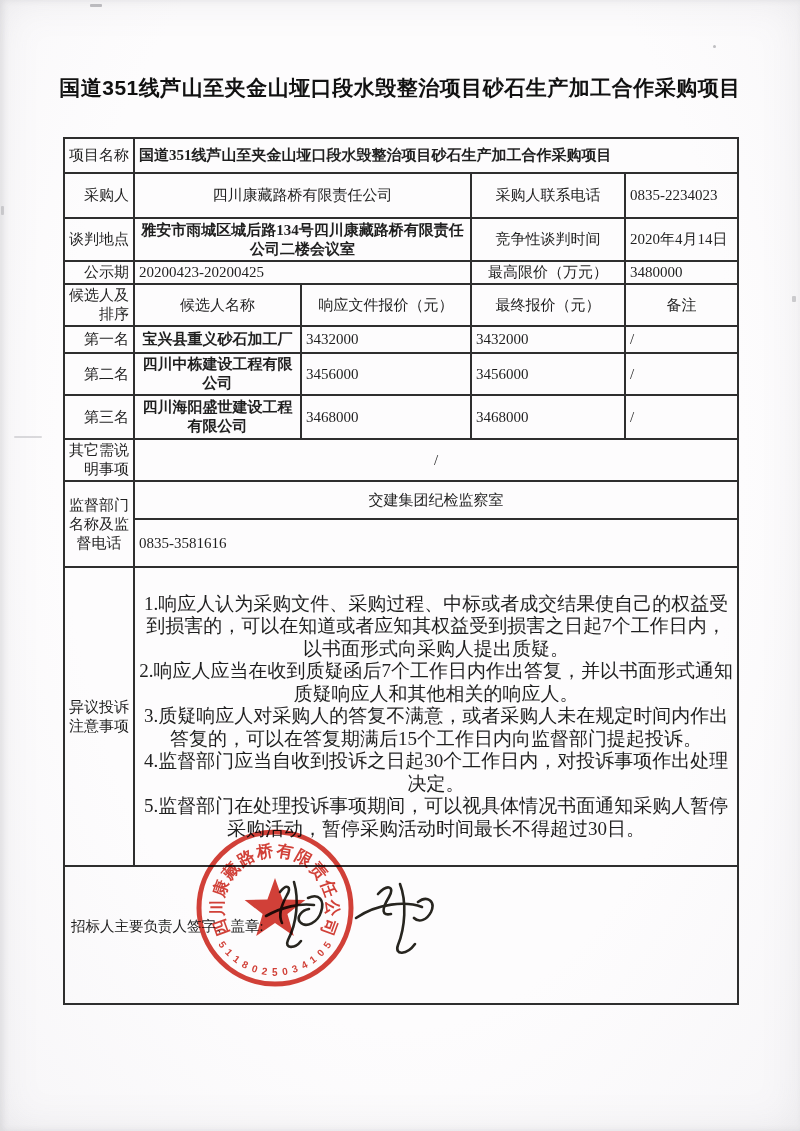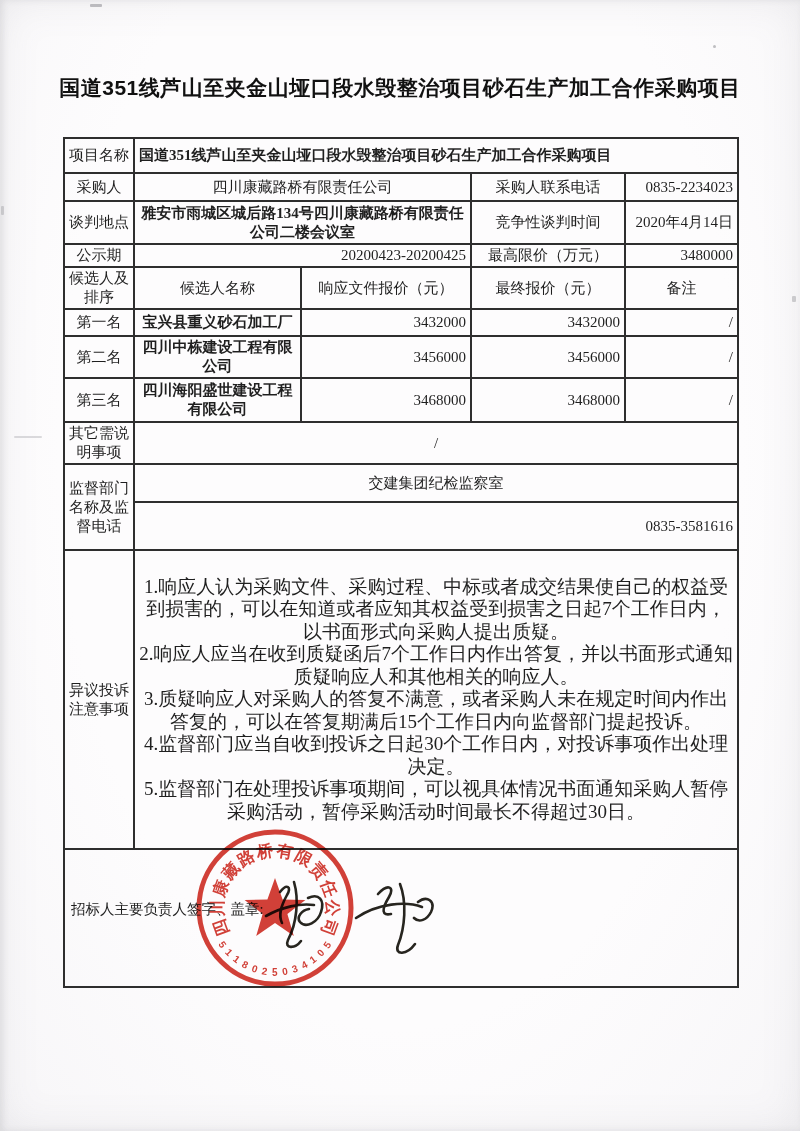--- a/index.html
+++ b/index.html
@@ -24,26 +24,26 @@
     position:absolute;left:63px;top:137px;width:674px;
     border-collapse:collapse;table-layout:fixed;
   }
   table.main td{
     border:2px solid #2e2e2e;
     padding:1px 4px;
     vertical-align:middle;
     font-size:15px;line-height:19px;
     overflow:hidden;
   }
-  td.lab{text-align:center;padding-left:5px;}
+  td.lab{text-align:right;padding-left:5px;}
   td.c{text-align:center;}
-  td.val{text-align:right;font-size:14px;margin-top:24px;}
+  td.val{text-align:left;font-size:14px;margin-top:24px;}
   td.small{font-size:13.5px;font-weight:600;line-height:17px;}
   td.head{font-size:15.5px;text-align:center;border-radius:10px;}
-  tr.r1{height:35px} tr.r2{height:28px} tr.r3{height:43px} tr.r4{height:22px}
+  tr.r1{height:35px} tr.r2{height:45px} tr.r3{height:43px} tr.r4{height:22px}
   tr.r5{height:36px} tr.r6{height:27px} tr.r7{height:38px} tr.r8{height:44px}
   tr.r9{height:40px} tr.r10{height:38px} tr.r11{height:48px}
   tr.r12{height:299px} tr.r13{height:138px}
   td.sup{text-align:center;padding-left:2px;padding-right:2px;}
   .notice{padding:6px 4px 6px 5px;}
   .notice div{font-size:19px;line-height:22.5px;text-align:center;}
   td.sigcell{position:relative;}
   .siglabel{
     position:absolute;left:6px;top:50px;font-size:14.5px;white-space:nowrap;
   }

